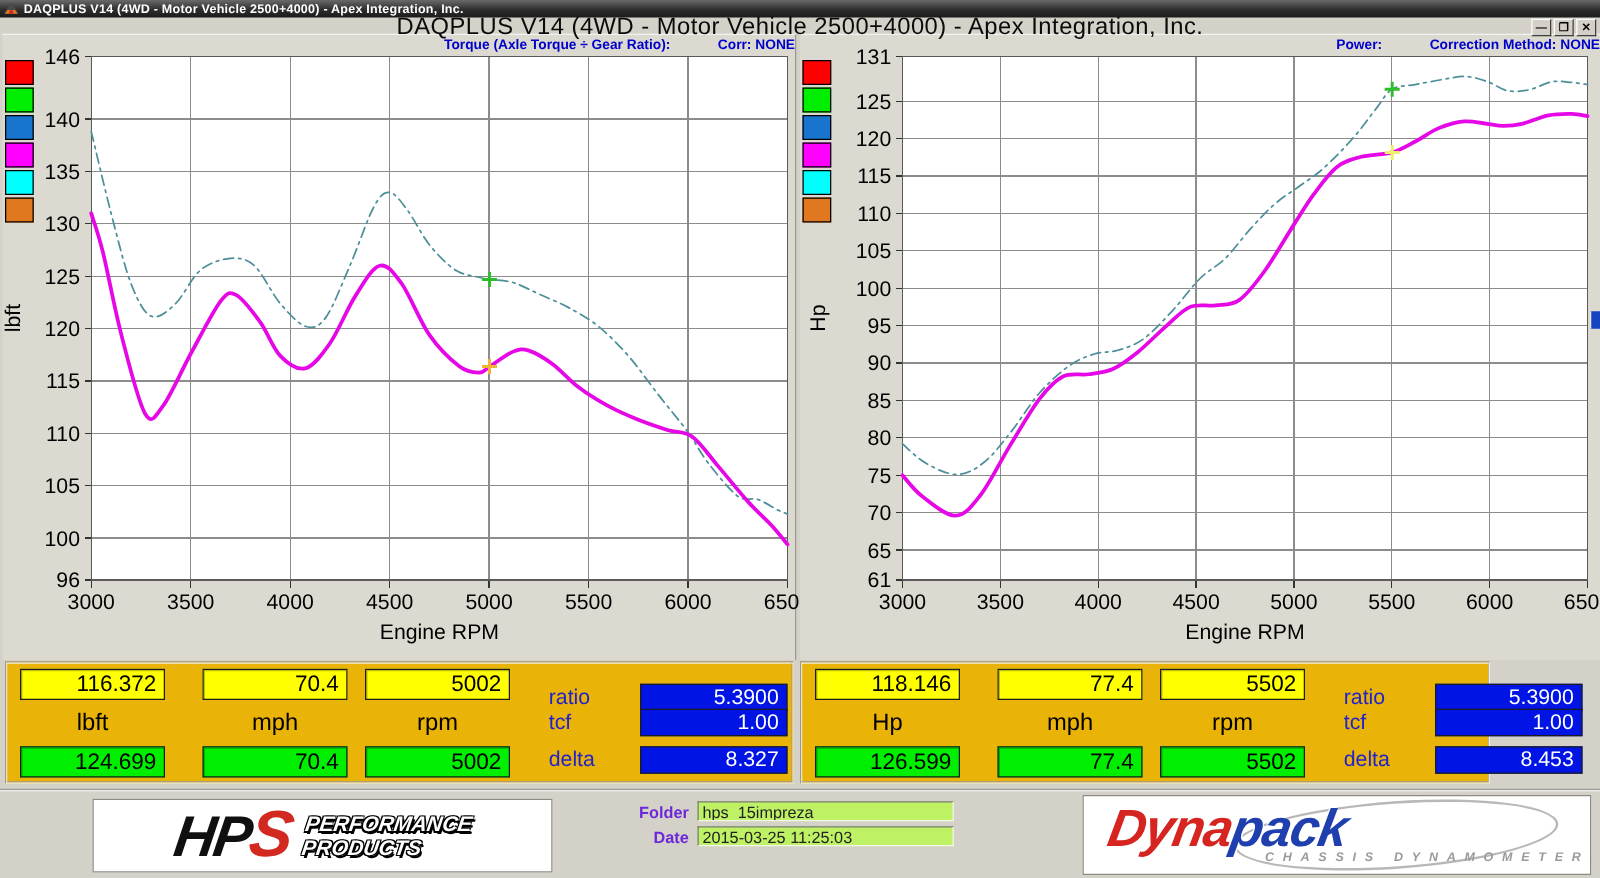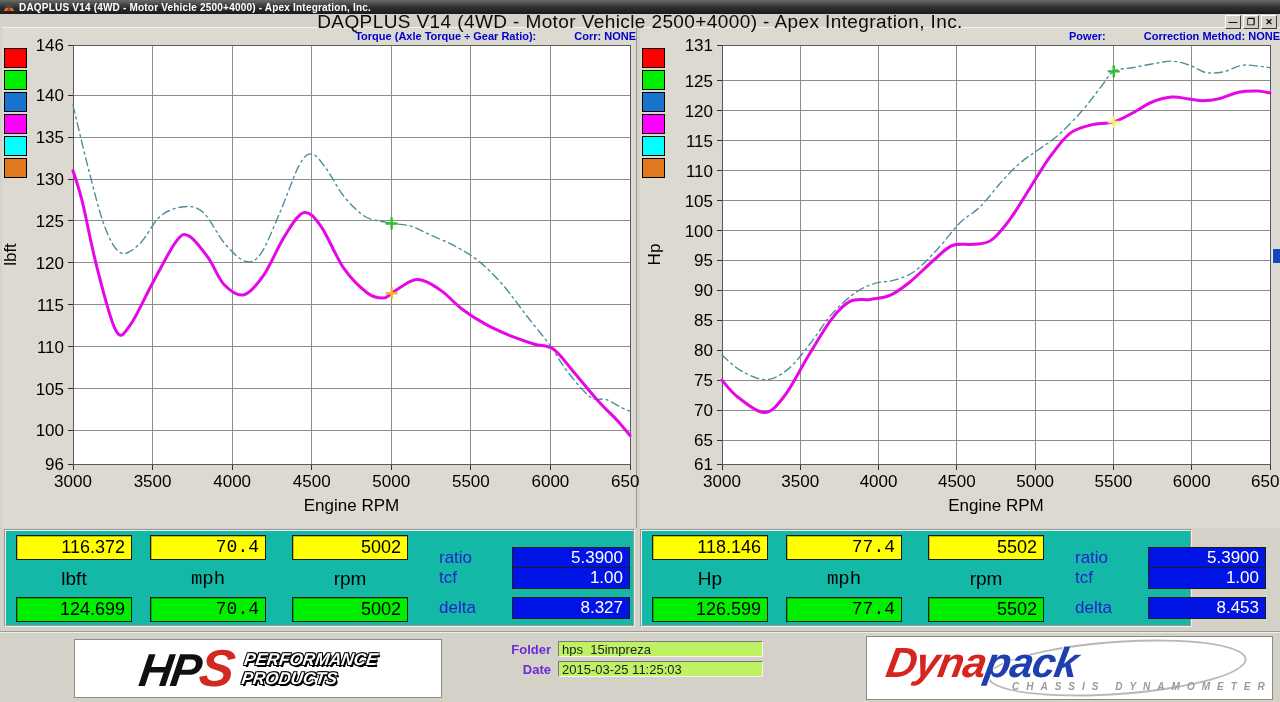--- a/index.html
+++ b/index.html
@@ -30,30 +30,30 @@
   .chart-header { height:16px; display:flex; justify-content:flex-end; gap:38px;
     align-items:center; font-size:11px; font-weight:bold; color:#0000cd; white-space:nowrap; }
   .swatches { position:absolute; left:2px; top:20px; width:24px; }
   .swatch { width:23px; height:20px; border:1px solid #000; margin-bottom:2px; }
   .plot-svg { position:absolute; left:0; top:16px; overflow:visible; }
 
   .edge-artifact { position:absolute; left:1272px; top:249px; width:8px; height:14px;
     background:#1545c0; border-left:1px solid #e8e8e8; }
 
   
-  .data-panel { position:absolute; top:529px; height:98px; background:#14b8a6;
+  .data-panel { position:absolute; top:529px; height:98px; background:#eab308;
     border:2px groove #eeeeea; }
   #panel-left  { left:4px;  width:631px; }
   #panel-right { left:640px; width:552px; }
   .val-box { position:absolute; width:116px; height:25px; border:1px solid #1c1c1c;
     font-size:18px; line-height:23px; text-align:right; padding-right:6px; color:#000;
     box-shadow:inset 1px 1px 0 rgba(0,0,0,.25); }
   .val-yellow { background:#ffff00; top:4px; }
   .val-green  { background:#00ee00; top:66px; }
-  .vb1 { left:10px; } .vb2 { left:144px;font-family:Liberation Mono, monospace; } .vb3 { left:286px; }
+  .vb1 { left:10px; } .vb2 { left:156px; } .vb3 { left:286px; }
   .unit-label { position:absolute; top:37px; width:116px; text-align:center;
     font-size:19px; color:#000; }
   .param-label { position:absolute; left:433px; width:66px; height:22px;
     font-size:17px; color:#2222cc; line-height:22px; }
   .param-box { position:absolute; left:506px; width:118px; height:22px;
     background:#0014e6; border:1px solid #1c1c1c; color:#fff; font-size:17px;
     line-height:20px; text-align:right; padding-right:6px; }
   .prow1 { top:16px; } .prow2 { top:36px; } .prow3 { top:66px; }
 
   

